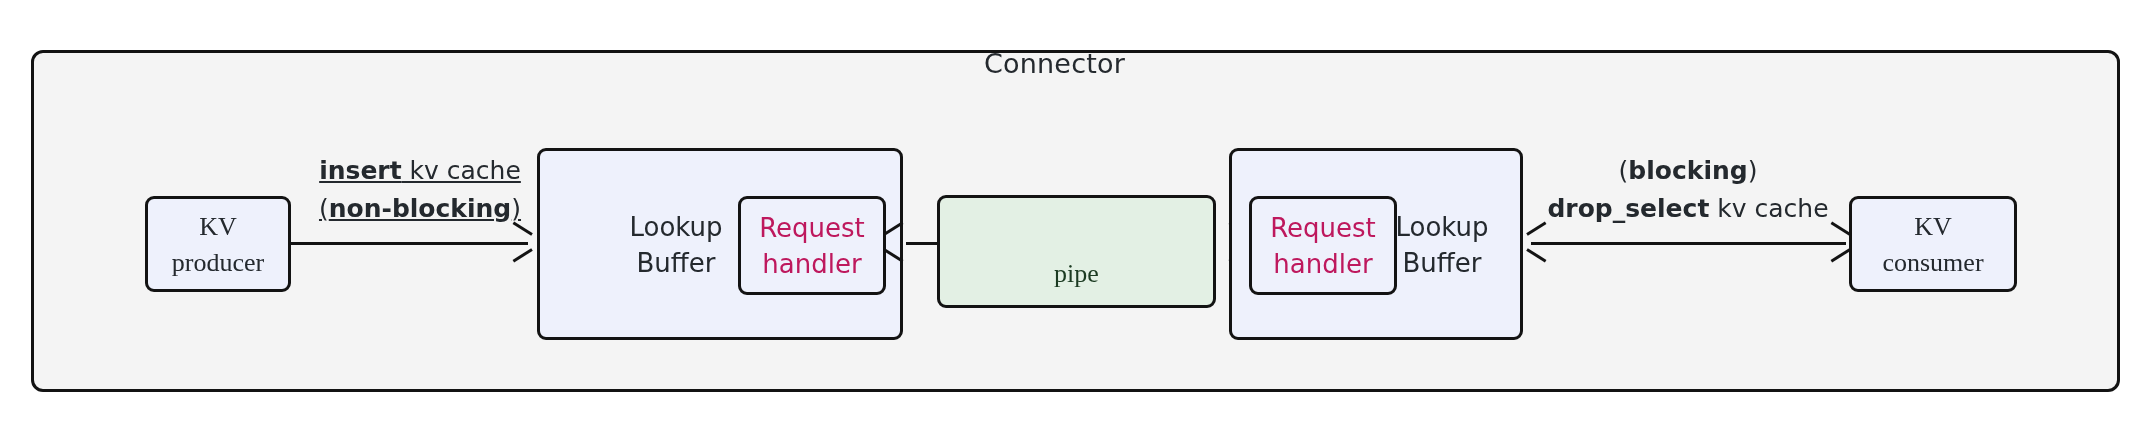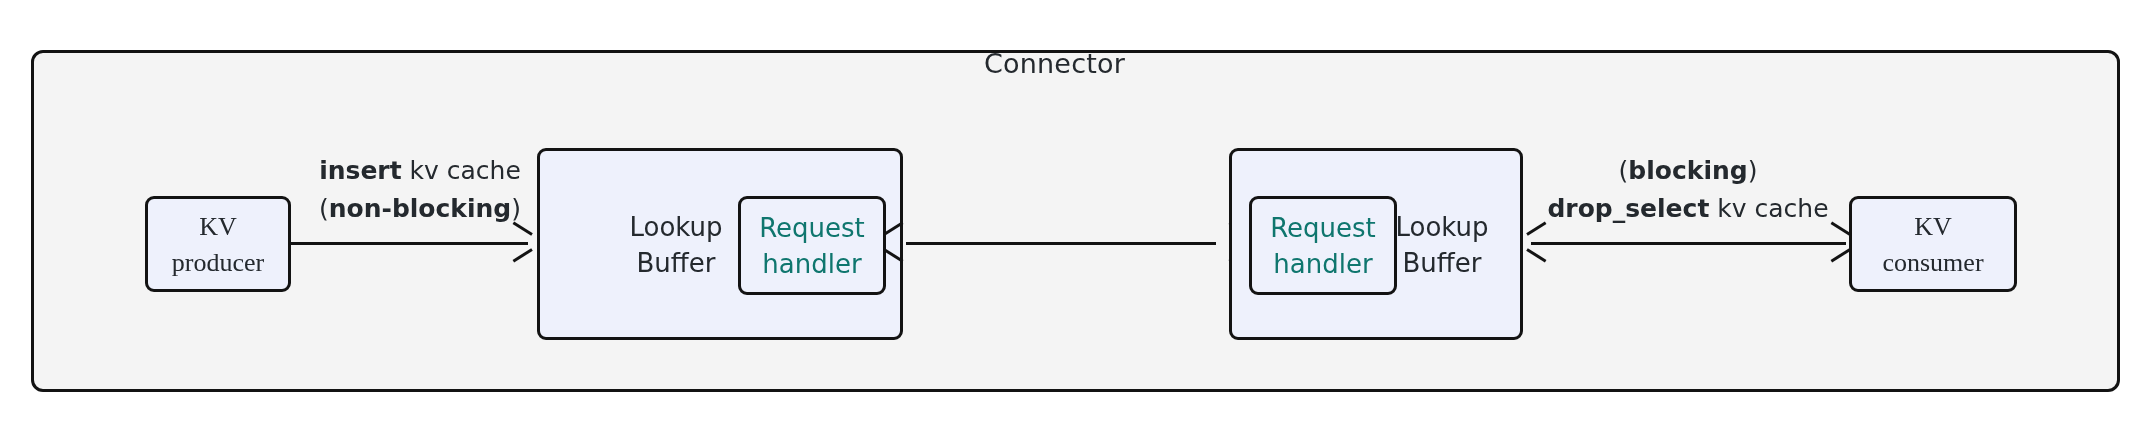--- a/index.html
+++ b/index.html
@@ -133,21 +133,21 @@
   #handler-left  { left: 738px;  top: 196px; }
   #handler-right { left: 1249px; top: 196px; }
   .handler-text {
     position: absolute;
     left: 0;
     top: 11px;
     width: 100%;
     text-align: center;
     font-size: 26px;
     line-height: 36px;
-    color: #0f766e;
+    color: #be185d;
     white-space: pre-line;
   }
 
   
   #pipe {
     left: 937px;
     top: 195px;
     width: 279px;
     height: 113px;
   }
@@ -199,20 +199,21 @@
     text-align: center;
     color: #24292e;
     font-size: 25px;
     line-height: 38px;
   }
   .edge-label .bold { font-weight: 700; }
   #label-insert {
     left: 280px;
     top: 152px;
     width: 280px;
+    text-decoration: underline;
   }
   #label-drop-select {
     left: 1513px;
     top: 152px;
     width: 350px;
   }
 </style>
 </head>
 <body>
 
@@ -239,20 +240,23 @@
   </div>
   <div class="handler" id="handler-left">
     <div class="handler-text">Request
 handler</div>
   </div>
 
   <div class="edge" id="edge-pipe-to-left"></div>
   <div class="vhead left" id="head-into-left-buffer"></div>
   <div class="vhead right" id="head-into-right-handler"></div>
 
+  <div class="node green" id="pipe">
+    <div class="node-label">pipe</div>
+  </div>
 
   <div class="node" id="lookup-buffer-right">
     <div class="buffer-text">Lookup
 Buffer</div>
   </div>
   <div class="handler" id="handler-right">
     <div class="handler-text">Request
 handler</div>
   </div>
 

